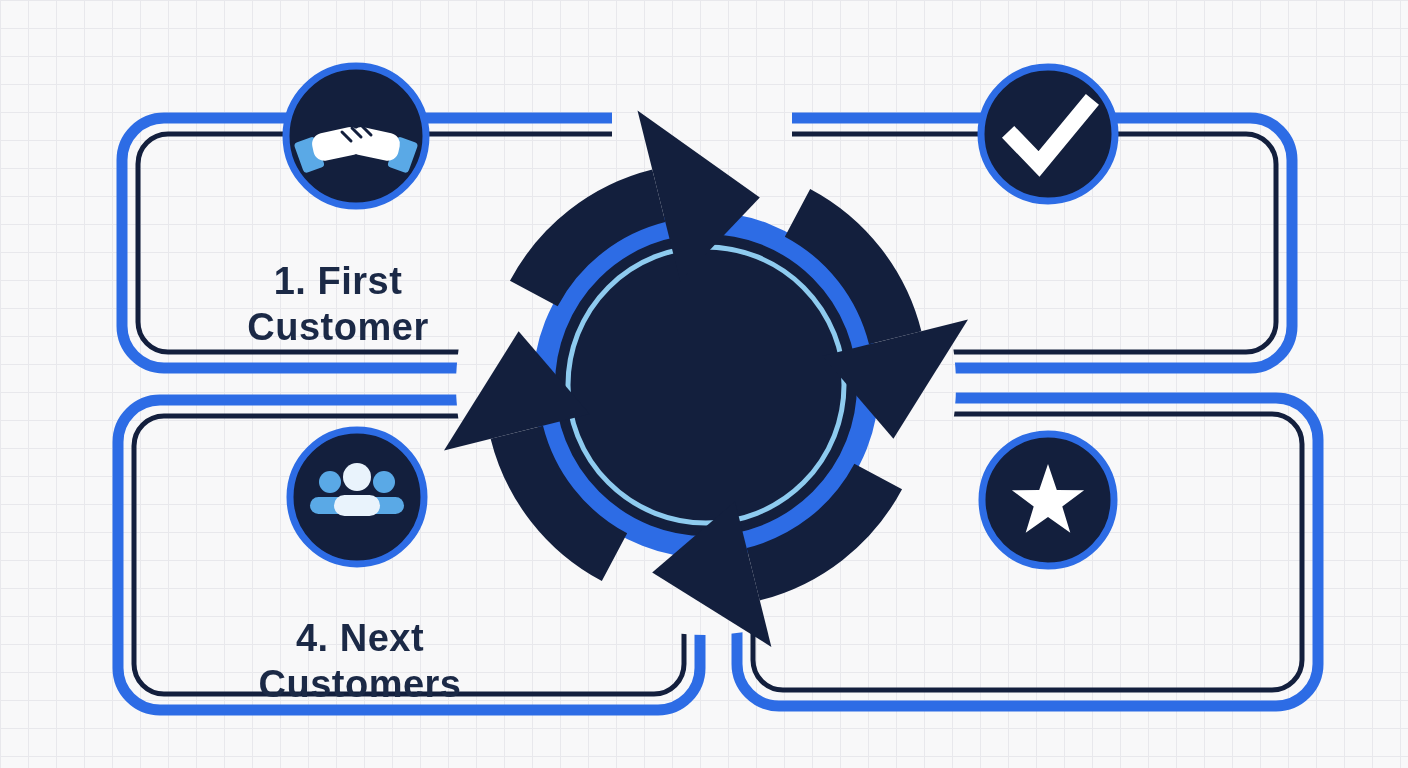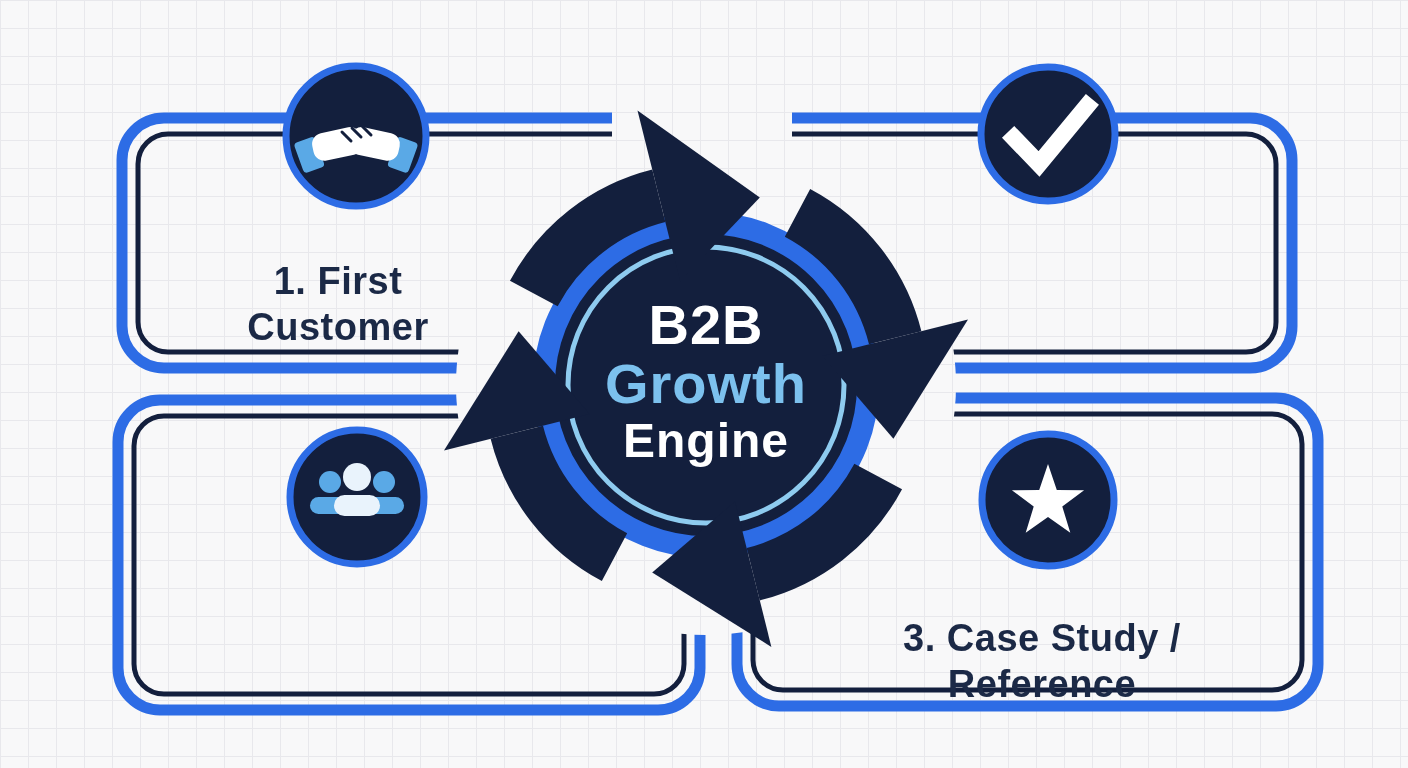--- a/index.html
+++ b/index.html
@@ -105,24 +105,19 @@
       <circle cx="357" cy="477" r="14" fill="#e9f3fc"></circle>
       <rect x="334" y="495" width="46" height="21" rx="10.5" fill="#e9f3fc"></rect>
     </g>
 
     <g>
       <circle cx="1048" cy="500" r="66" fill="#131f3d" stroke="#2d6ce5" stroke-width="7"></circle>
       <polygon fill="#ffffff" points="1048,464 1056.8,489.9 1084.1,490.3 1062.3,506.6 1070.3,532.7 1048,517 1025.7,532.7 1033.7,506.6 1011.9,490.3 1039.2,489.9"></polygon>
     </g>
   </svg>
 
-  <div class="center-text">
-    <div class="center-line1">B2B</div>
-    <div class="center-line2">Growth</div>
-    <div class="center-line3">Engine</div>
-  </div>
 
   <div class="step-label" id="label-1">1. First
 Customer</div>
-  <div class="step-label" id="label-3">3. Case Study /
-Reference</div>
+  <div class="step-label" id="label-4">4. Next
+Customers</div>
 
 </div>
 
 </body></html>

